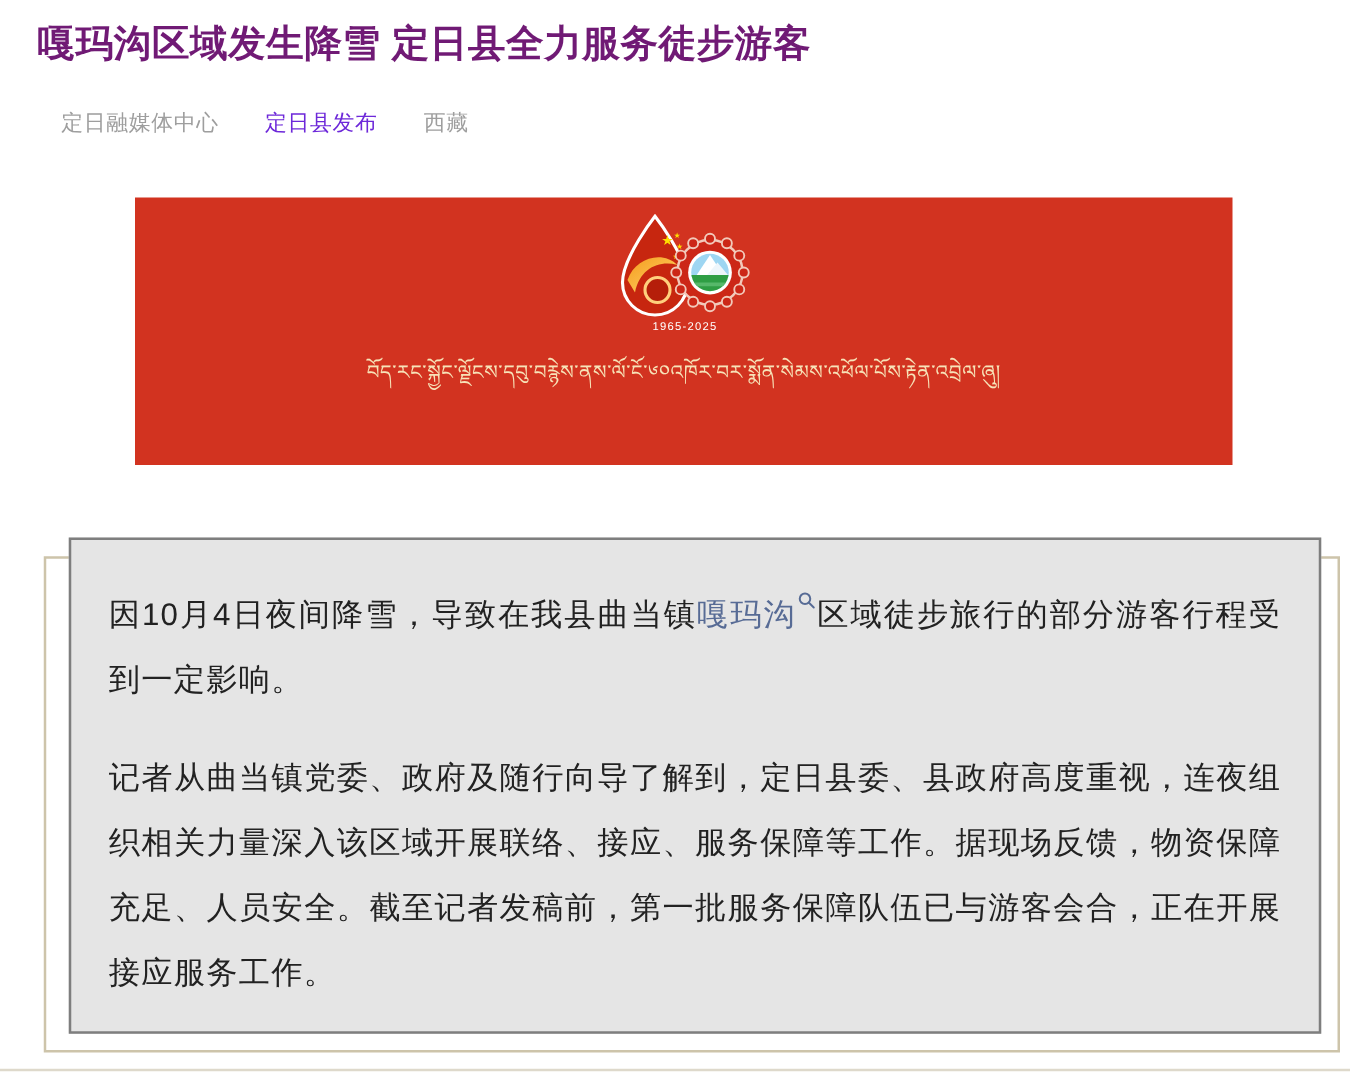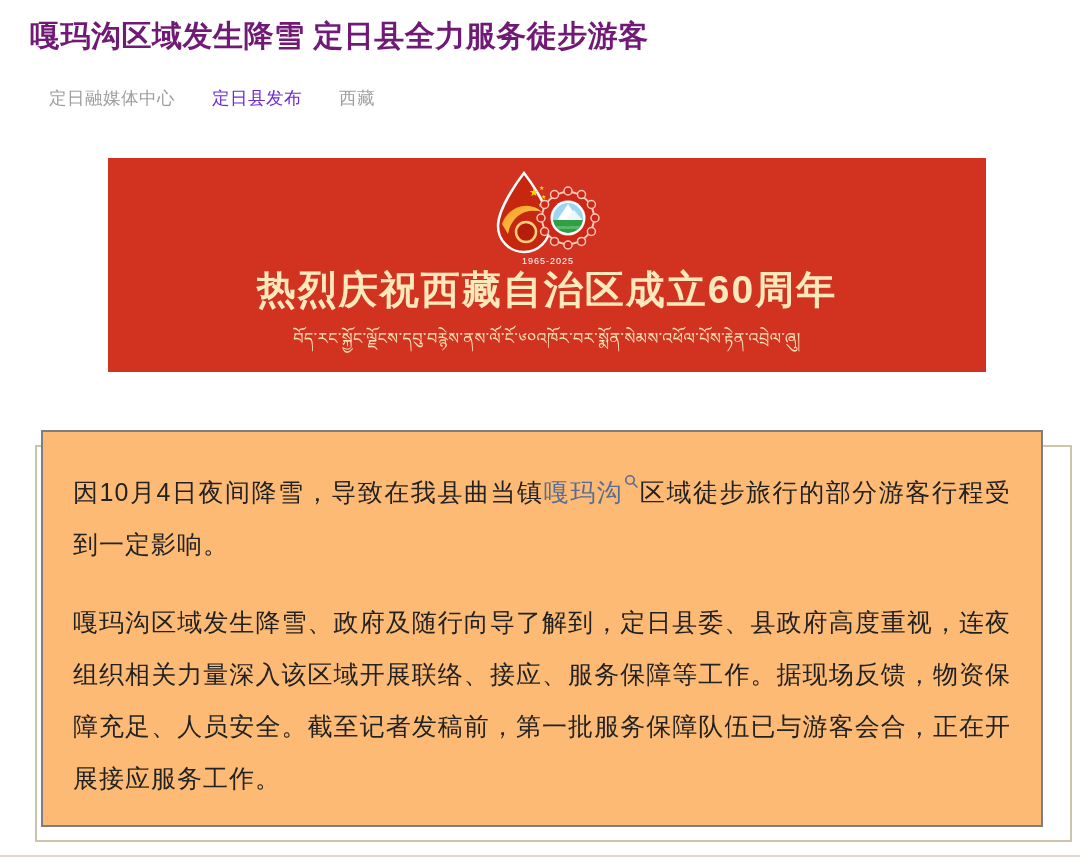--- a/index.html
+++ b/index.html
@@ -35,22 +35,22 @@
   .tibetan {
     margin-top: 10px; font-size: 16px; color: #f7e3b8; letter-spacing: 0.5px;
     white-space: nowrap;
   }
 
   .shadow-box {
     position: absolute; left: 35px; top: 445px; width: 1037px; height: 397px;
     border: 2px solid #cdc4aa; background: transparent; z-index: 1;
   }
   .content-box {
-    position: absolute; left: 41px; top: 430px; width: 1002px; height: 397px;
-    border: 2px solid #7e7e7e; background: #fdba74; z-index: 2;
+    position: absolute; left: 55px; top: 430px; width: 1002px; height: 397px;
+    border: 2px solid #7e7e7e; background: #e5e5e5; z-index: 2;
     padding: 34px 30px 0 30px;
   }
   .content-box p {
     font-size: 25px; color: #222222; line-height: 52px;
     letter-spacing: 1px; text-align: justify;
   }
   .content-box p + p { margin-top: 26px; }
 
   .location-link { color: #576b95; cursor: pointer; }
   .search-sup { vertical-align: 12px; margin-left: 1px; }
@@ -113,29 +113,28 @@
         <g clip-path="url(#scene)">
           <rect x="78" y="30" width="36" height="22" fill="#9ed6f2"></rect>
           <polygon points="84,52 96,34 108,52" fill="#ffffff"></polygon>
           <polygon points="92,52 102,40 112,52" fill="#eef6fb"></polygon>
           <rect x="78" y="50" width="36" height="14" fill="#2f9e44"></rect>
           <rect x="78" y="56" width="36" height="3" fill="#57b86a"></rect>
         </g>
       </g>
       <text x="76" y="94" font-size="9" fill="#ffffff" text-anchor="middle" letter-spacing="1">1965-2025</text>
     </svg>
-    <div class="slogan">热烈庆祝西藏自治区成立60周年</div>
     <div class="tibetan">བོད་རང་སྐྱོང་ལྗོངས་དབུ་བརྙེས་ནས་ལོ་ངོ་༦༠འཁོར་བར་སྨོན་སེམས་འཕོལ་པོས་རྟེན་འབྲེལ་ཞུ།</div>
   </div>
 
   <div class="shadow-box"></div>
 
   <div class="content-box">
     <p><span>因10月4日夜间降雪，导致在我县曲当镇</span><span class="location-link"><span>嘎玛沟</span><svg class="search-sup" width="15" height="15" viewBox="0 0 15 15">
             <circle cx="6" cy="6" r="4.2" fill="none" stroke="#576b95" stroke-width="1.6"></circle>
             <line x1="9.2" y1="9.2" x2="13" y2="13" stroke="#576b95" stroke-width="1.6" stroke-linecap="round"></line>
           </svg></span><span>区域徒步旅行的部分游客行程受到一定影响。</span></p>
-    <p>嘎玛沟区域发生降雪、政府及随行向导了解到，定日县委、县政府高度重视，连夜组织相关力量深入该区域开展联络、接应、服务保障等工作。据现场反馈，物资保障充足、人员安全。截至记者发稿前，第一批服务保障队伍已与游客会合，正在开展接应服务工作。</p>
+    <p>记者从曲当镇党委、政府及随行向导了解到，定日县委、县政府高度重视，连夜组织相关力量深入该区域开展联络、接应、服务保障等工作。据现场反馈，物资保障充足、人员安全。截至记者发稿前，第一批服务保障队伍已与游客会合，正在开展接应服务工作。</p>
   </div>
 
   <div class="bottom-rule"></div>
 
 </div>
 
 </body></html>

